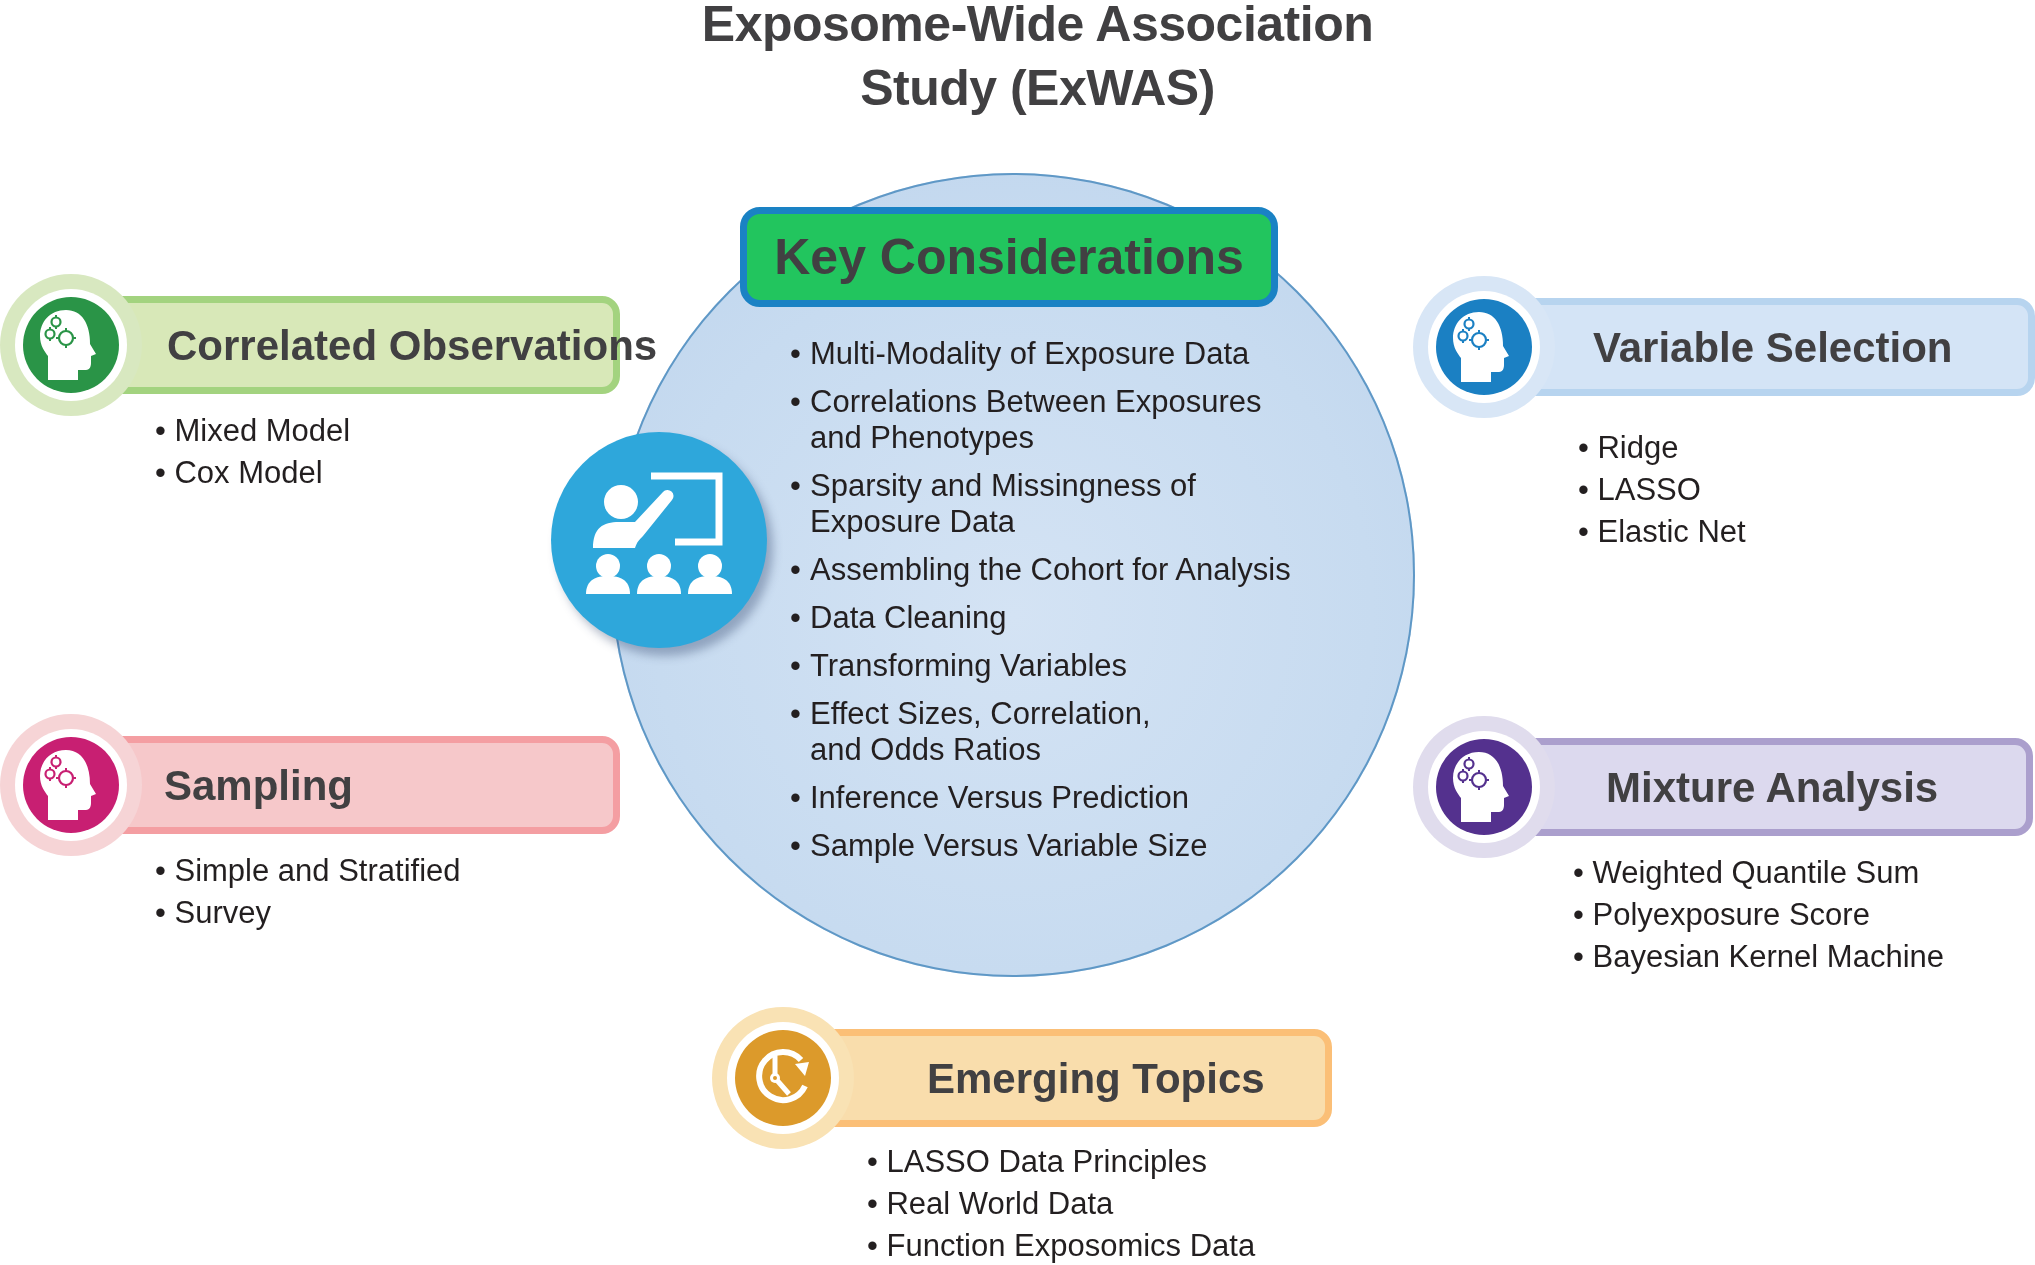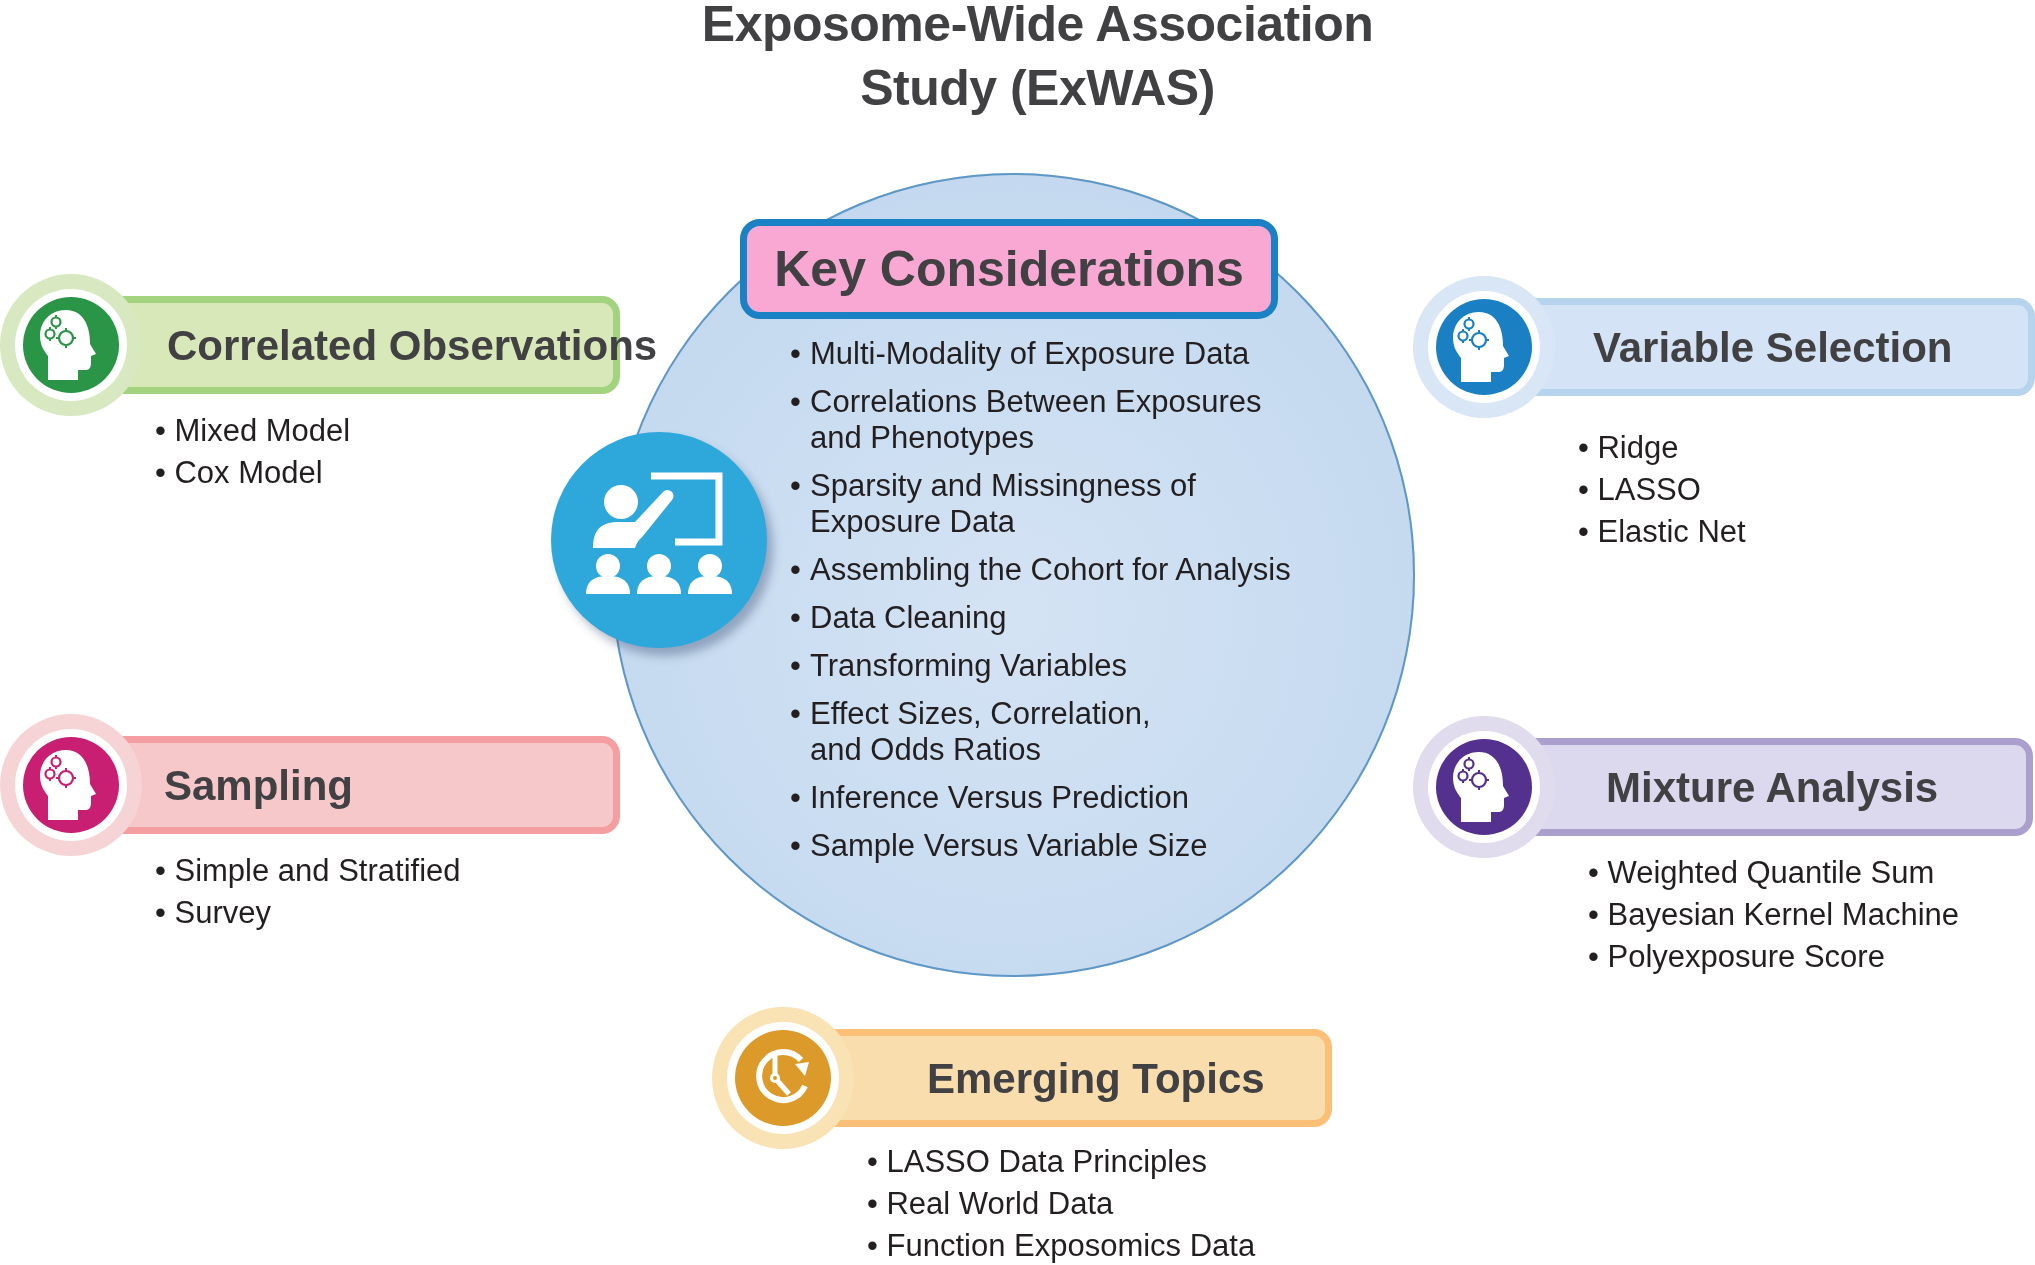--- a/index.html
+++ b/index.html
@@ -4,22 +4,22 @@
 <style>
   html, body { margin:0; padding:0; }
   body { width:2035px; height:1265px; background:#ffffff; position:relative; overflow:hidden;
          font-family:"Liberation Sans", "DejaVu Sans", sans-serif; color:#231f20; }
   .title { position:absolute; left:0; width:2075px; top:-8px; text-align:center;
            font-weight:bold; font-size:50px; line-height:64px; color:#414042; letter-spacing:-0.5px; }
   .big-circle { position:absolute; left:611px; top:173px; width:804px; height:804px; border-radius:50%;
            background:radial-gradient(circle at 50% 55%, #d4e3f4 0%, #c7dbf0 60%, #bfd5ed 92%, #e6f0fa 95%, #6aa3cd 96.5%, #679fcb 100%);
            box-shadow: inset 0 0 0 2px #5f98c6; }
   .kc-box { position:absolute; left:740px; top:207px; width:524px; height:86px; border:7px solid #1a82c4;
-           border-radius:20px; background:#f9a8d4; display:flex; align-items:center; justify-content:center;
-           font-weight:bold; font-size:50px; color:#414042;margin-top:12px; }
+           border-radius:20px; background:#22c55e; display:flex; align-items:center; justify-content:center;
+           font-weight:bold; font-size:50px; color:#414042; }
   .pres-icon { position:absolute; left:551px; top:432px; width:216px; height:216px; border-radius:50%;
            background:#2ea7db; box-shadow: 6px 8px 10px rgba(40,60,100,0.35); }
   .kc-list { position:absolute; left:790px; top:336px; width:560px; font-size:31px; line-height:36px; color:#231f20; }
   .kc-list .item { position:relative; padding-left:20px; margin-bottom:12px; }
   .kc-list .item .bul { position:absolute; left:0; top:0; }
   .cat { position:absolute; }
   .cat .bar { position:absolute; border-radius:18px; border:7px solid; box-sizing:border-box; }
   .cat .ring { position:absolute; border-radius:50%; }
   .cat .disc { position:absolute; border-radius:50%; display:flex; align-items:center; justify-content:center; }
   .cat .label { position:absolute; font-weight:bold; font-size:42px; color:#414042; white-space:nowrap; }
@@ -207,24 +207,24 @@
     <rect x="13" y="21" width="2" height="3"></rect>
           <rect x="13" y="32" width="2" height="3"></rect>
     <rect x="29" y="22" width="2" height="3"></rect>
           <rect x="29" y="39" width="2" height="3"></rect>
     <rect x="20" y="31" width="3" height="2"></rect>
           <rect x="37" y="31" width="3" height="2"></rect>
   </g>
       </svg>
     </div>
   <div class="label" style="left:193px;top:48px;">Mixture Analysis</div>
-  <div class="sub" style="left:175px;top:136px;">
+  <div class="sub" style="left:160px;top:136px;">
     <div class="item"><span>•</span> <span>Weighted Quantile Sum</span></div>
+    <div class="item"><span>•</span> <span>Polyexposure Score</span></div>
     <div class="item"><span>•</span> <span>Bayesian Kernel Machine</span></div>
-    <div class="item"><span>•</span> <span>Polyexposure Score</span></div>
   </div>
 </div>
 
 <div class="cat" id="cat-emerging" style="left:712px;top:1007px;">
   <div class="bar" style="left: 80px; top: 22px; width: 540px; height: 98px; background: rgb(249, 221, 172); border-color: rgb(251, 191, 119);"></div>
   <div class="ring" style="left: 0px; top: 0px; width: 142px; height: 142px; background: rgb(249, 226, 180);"></div>
   <div class="disc" style="left: 23px; top: 23px; width: 96px; height: 96px; background: rgb(220, 154, 43); box-shadow: rgb(255, 255, 255) 0px 0px 0px 8px;">
       <svg width="80" height="80" viewBox="0 0 80 80">
   <path d="M62,48 A24,24 0 1 1 58,22" fill="none" stroke="#fff" stroke-width="6"></path>
   <polygon points="52,26 66,24 62,38" fill="#fff"></polygon>

